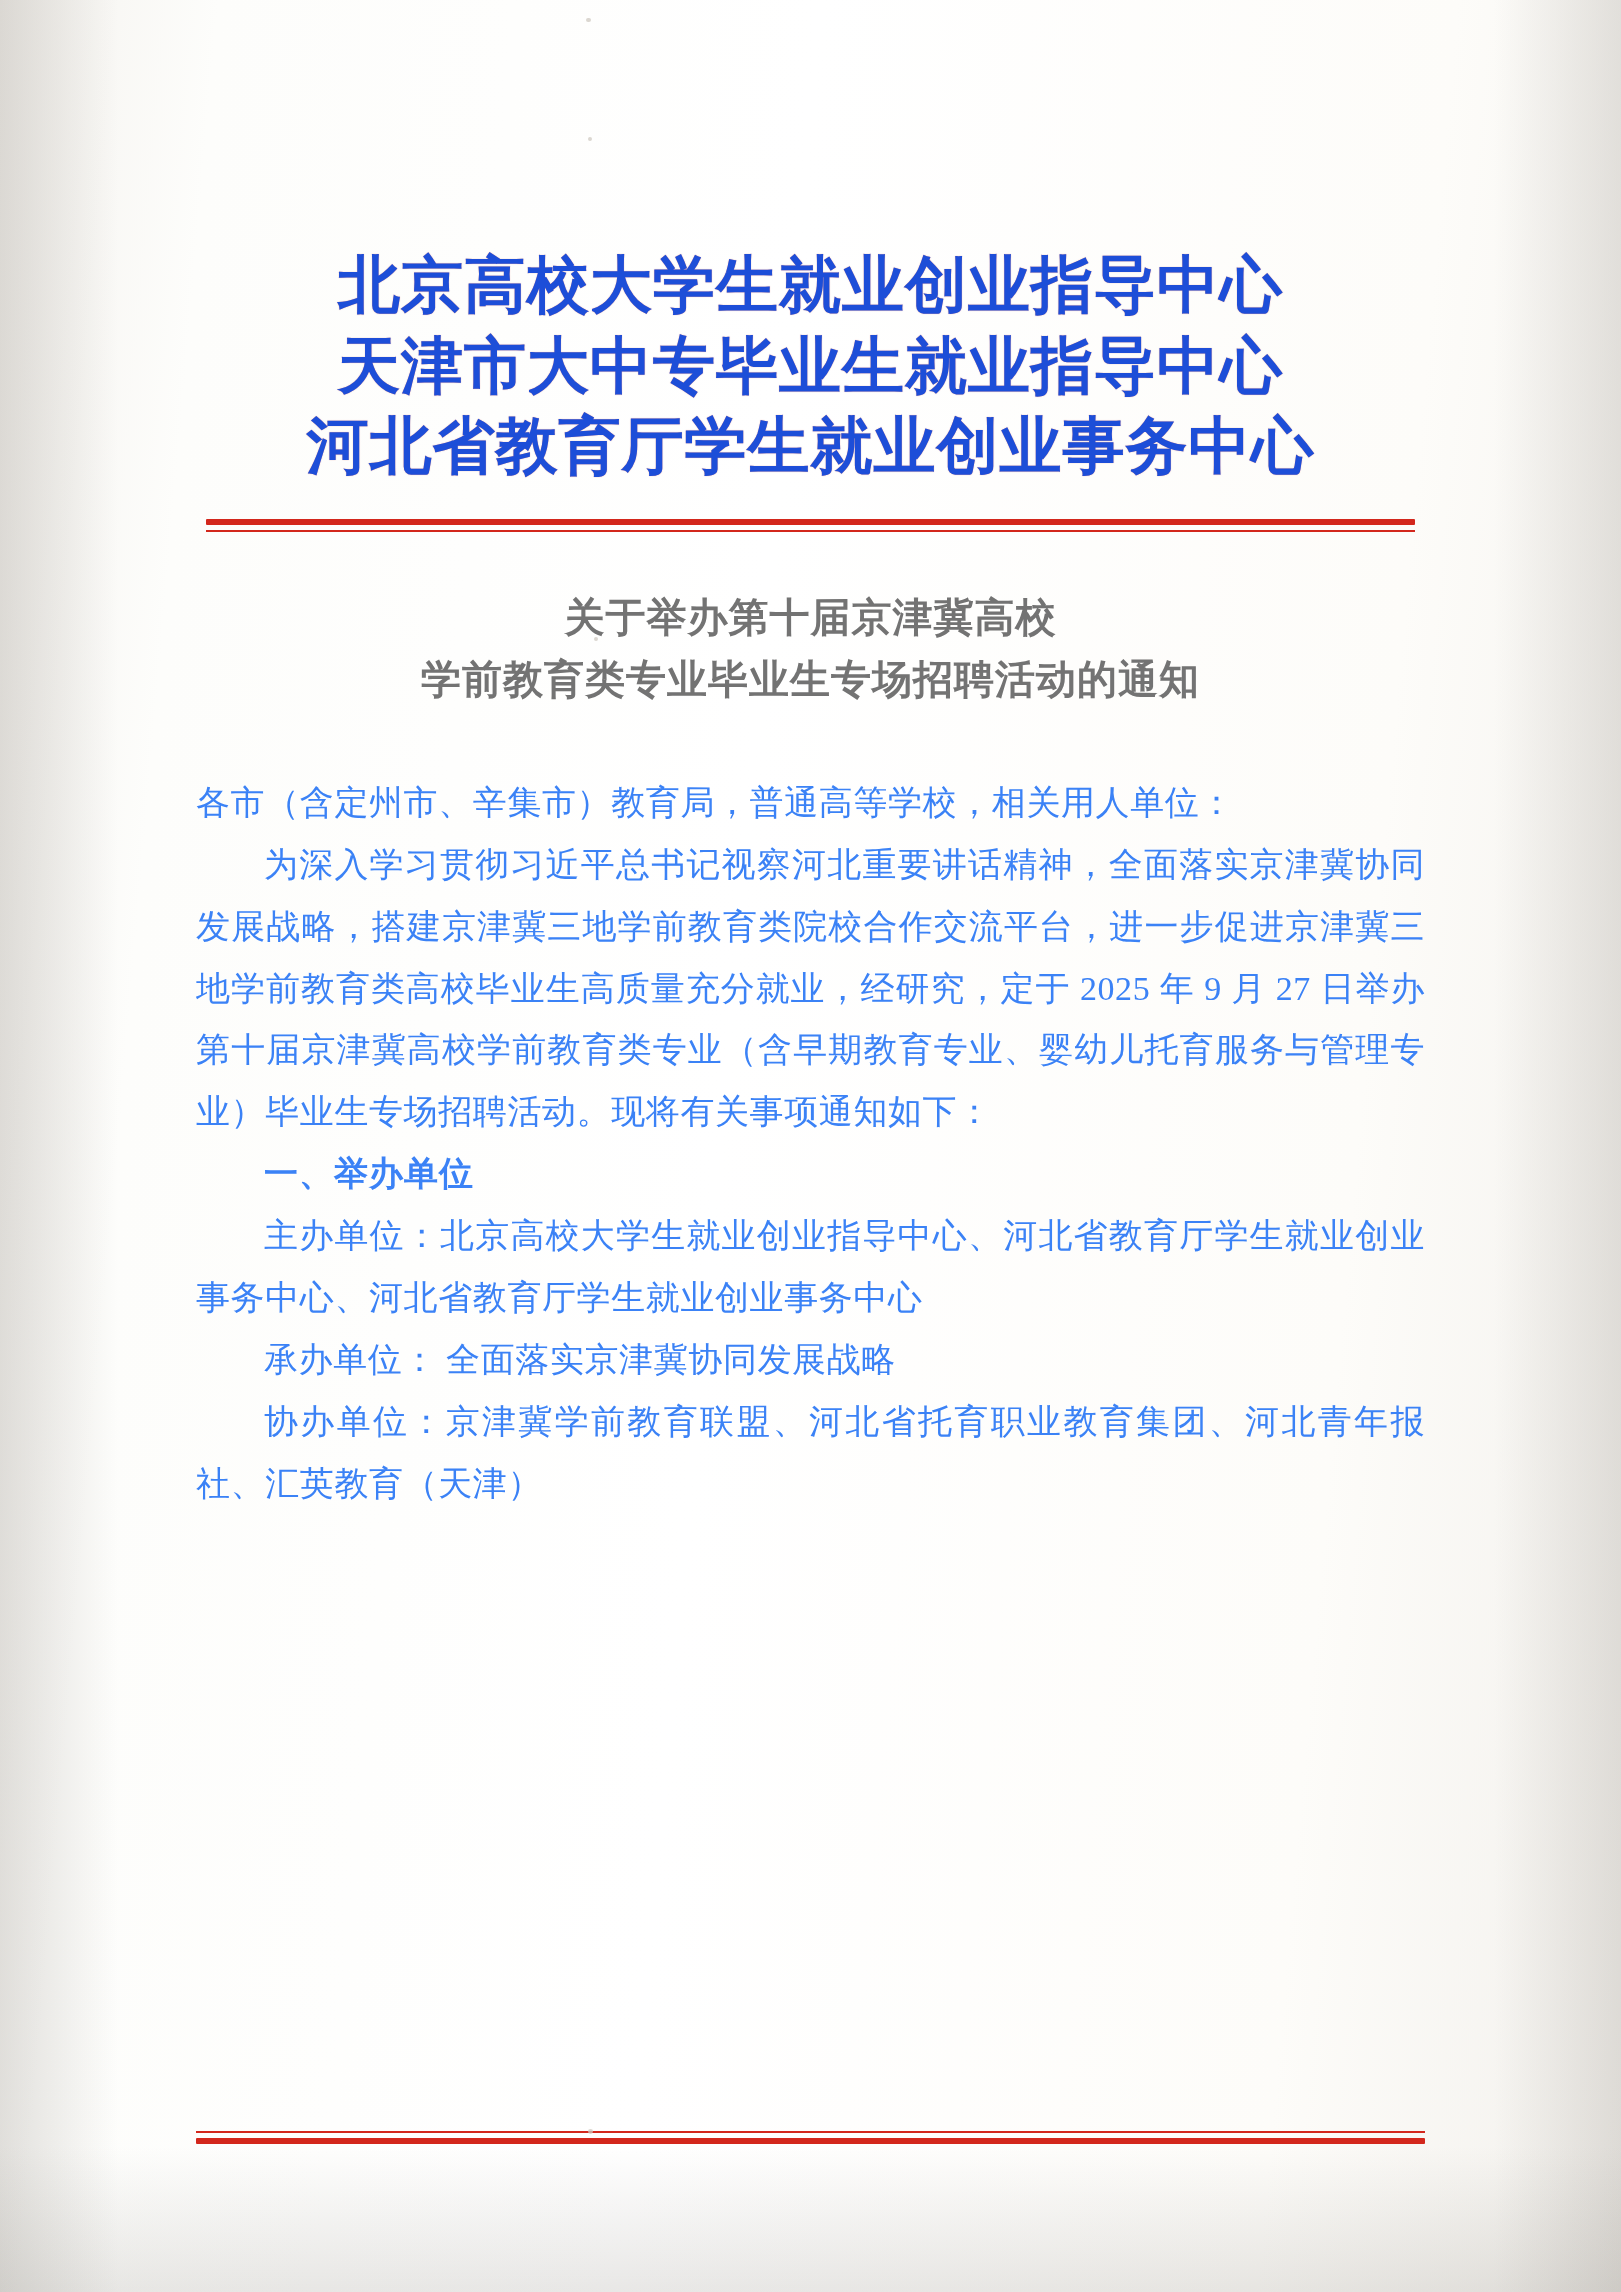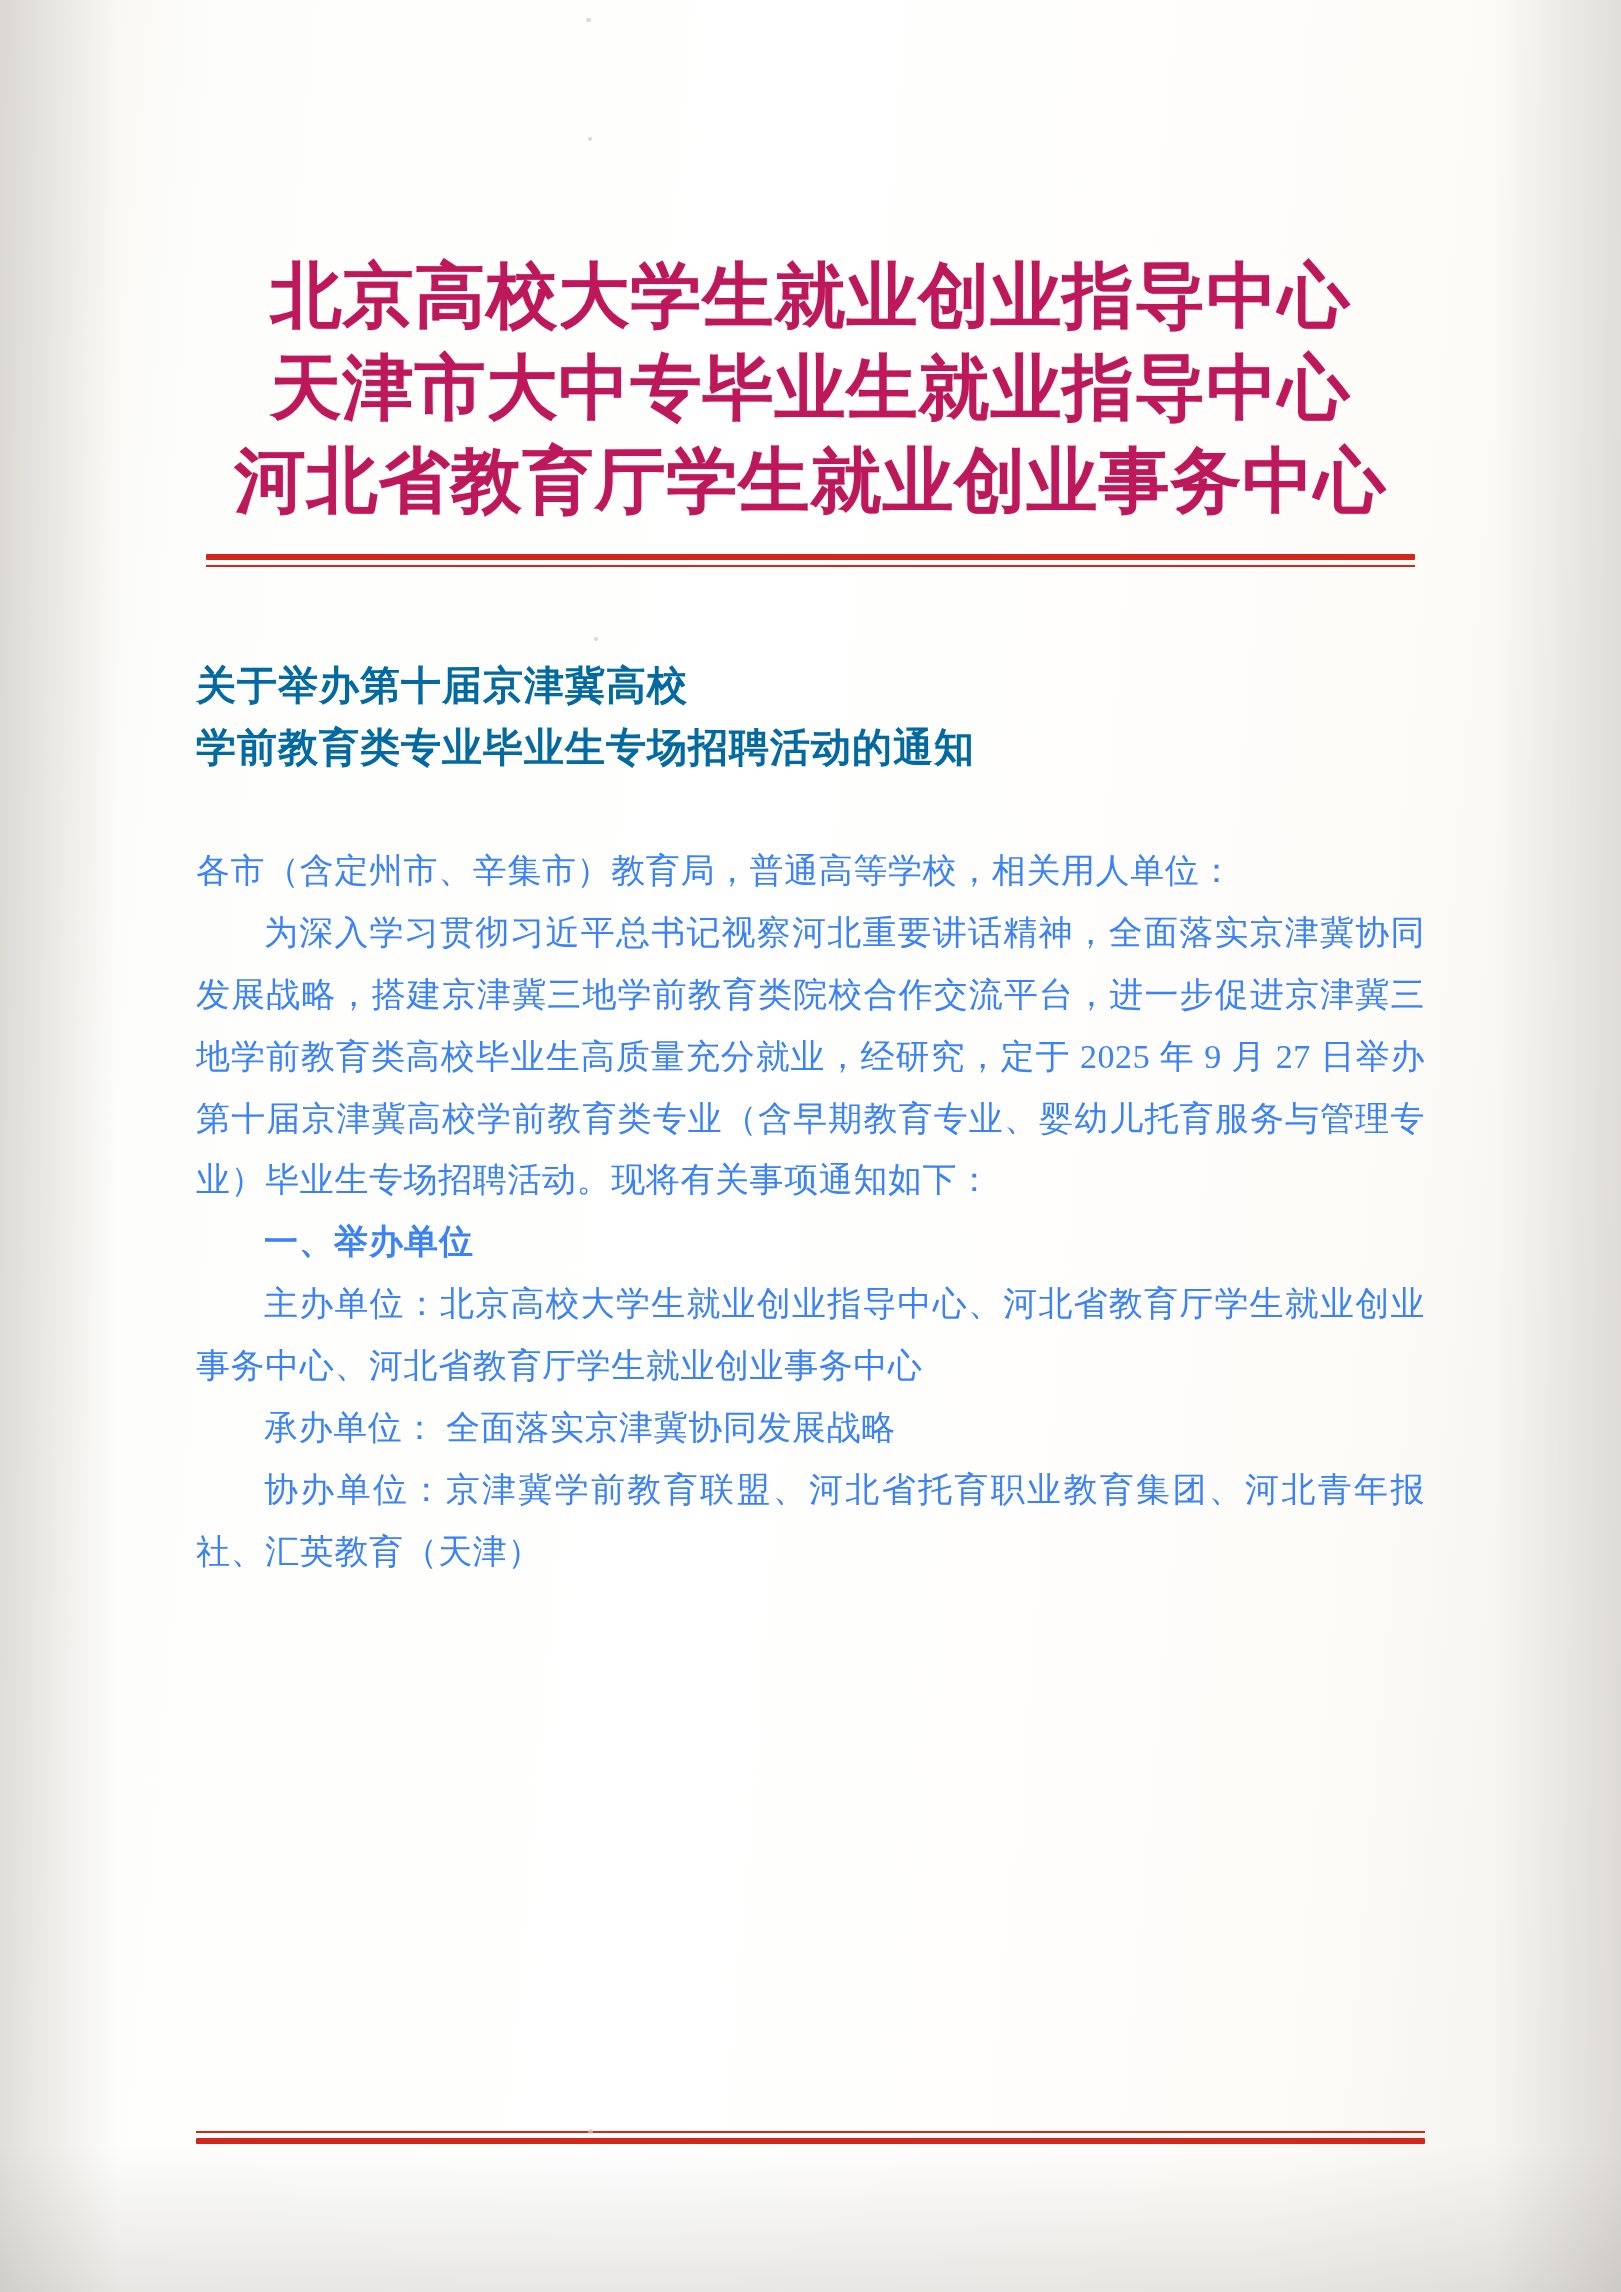--- a/index.html
+++ b/index.html
@@ -50,24 +50,24 @@
     padding: 0 196px;
     box-sizing: border-box;
   }
 
   
   .masthead {
     padding-top: 250px;
     text-align: center;
   }
   .masthead-line {
-    color: #be185d;
-    font-family: Liberation Sans, sans-serif;
+    color: #1d4ed8;
+    font-family: Liberation Mono, monospace;
     font-weight: bold;
-    font-size: 71px;
+    font-size: 62px;
     letter-spacing: 1px;
     line-height: 1.30;
     white-space: nowrap;
     text-shadow: 0 0 1px rgba(211,39,28,0.55);
   }
   .masthead-rules {
     margin-top: 27.4px;
     padding: 0 9.8px;
   }
   .rule-thick {
@@ -76,24 +76,25 @@
     border-radius: 1px;
   }
   .rule-thin {
     height: 2px;
     background: #d3271c;
     margin-top: 4.9px;
   }
 
   
   .doc-title {
-    margin-top: 88px;
+    margin-top: 55px;
+    text-align: center;
     font-family: "Liberation Serif", "DejaVu Serif", serif;
     font-weight: bold;
-    color: #0369a1;
+    color: #737373;
     font-size: 40px;
     line-height: 1.55;
     letter-spacing: 1px;
   }
 
   
   .body-text {
     margin-top: 61px;
     font-size: 34px;
     line-height: 1.82;

